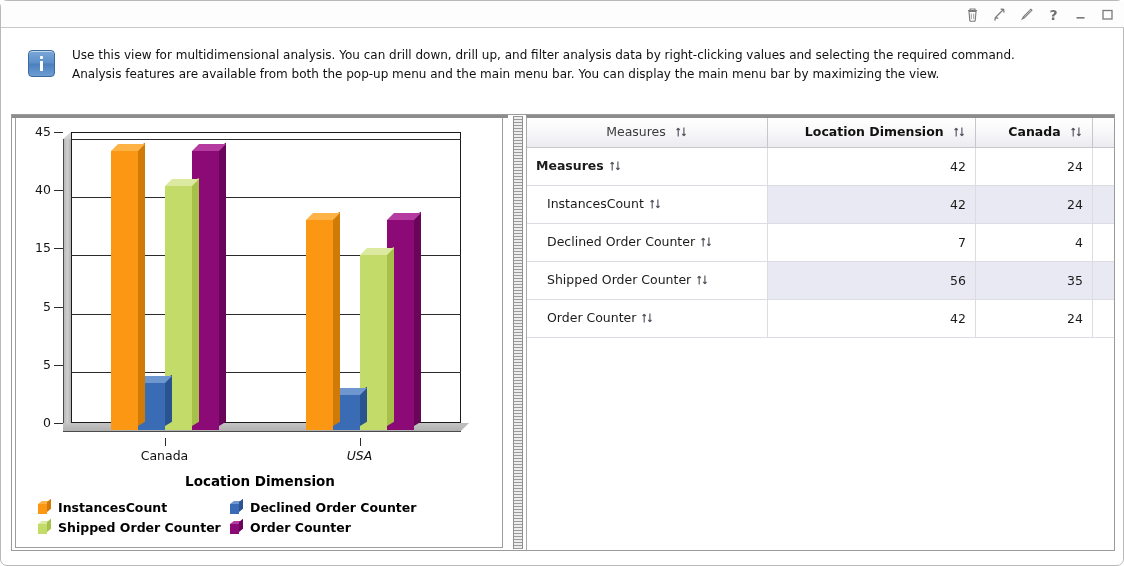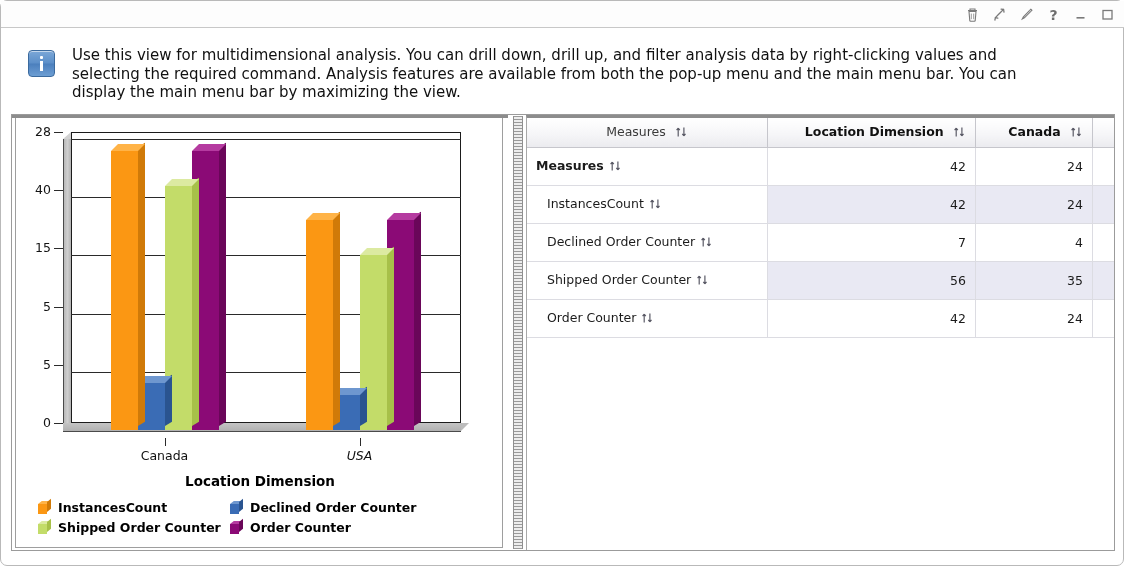--- a/index.html
+++ b/index.html
@@ -81,21 +81,21 @@
   #info-icon .stem {
     position: absolute;
     left: 11px; top: 10px;
     width: 3px; height: 10px;
     background: #fff;
   }
   #info-text {
     position: absolute;
     left: 71px; top: 18px;
     width: 975px;
-    font-size: 15px;
+    font-size: 12px;
     line-height: 18.5px;
     color: #111111;
   }
 
   
   #content {
     position: absolute;
     left: 10px; top: 113px;
     width: 1104px; height: 437px;
     box-sizing: border-box;
@@ -401,21 +401,21 @@
               <div class="ytick-label" style="right: 100%; margin-right: 20px; top: 283px;">0</div>
               <div class="ytick-mark" style="left: -17px; top: 232.8px;"></div>
               <div class="ytick-label" style="right: 100%; margin-right: 20px; top: 224.8px;">5</div>
               <div class="ytick-mark" style="left: -17px; top: 174.6px;"></div>
               <div class="ytick-label" style="right: 100%; margin-right: 20px; top: 166.6px;">5</div>
               <div class="ytick-mark" style="left: -17px; top: 116.4px;"></div>
               <div class="ytick-label" style="right: 100%; margin-right: 20px; top: 108.4px; text-align: right;">15</div>
               <div class="ytick-mark" style="left: -17px; top: 58.2px;"></div>
               <div class="ytick-label" style="right: 100%; margin-right: 20px; top: 50.2px;">40</div>
               <div class="ytick-mark" style="left: -17px; top: 0px;"></div>
-              <div class="ytick-label" style="right: 100%; margin-right: 20px; top: -8px;">28</div>
+              <div class="ytick-label" style="right: 100%; margin-right: 20px; top: -8px;">45</div>
             </div>
           <div id="bars">
               <div class="bar" title="InstancesCount / Canada = 24" style="left: 39.5px; top: 18.64px; width: 27px; height: 279.36px; z-index: 100;">
                 <div class="side" style="height:279.36px;background:#D07A08"></div>
                 <div class="face" style="height:279.36px;background:#FB9713"></div>
                 <div class="top" style="top:-7px;background:#FFB347"></div>
               </div>
               <div class="bar" title="Declined Order Counter / Canada = 4" style="left: 66.5px; top: 251.44px; width: 27px; height: 46.56px; z-index: 99;">
                 <div class="side" style="height:46.56px;background:#2A5490"></div>
                 <div class="face" style="height:46.56px;background:#3A6CB5"></div>

